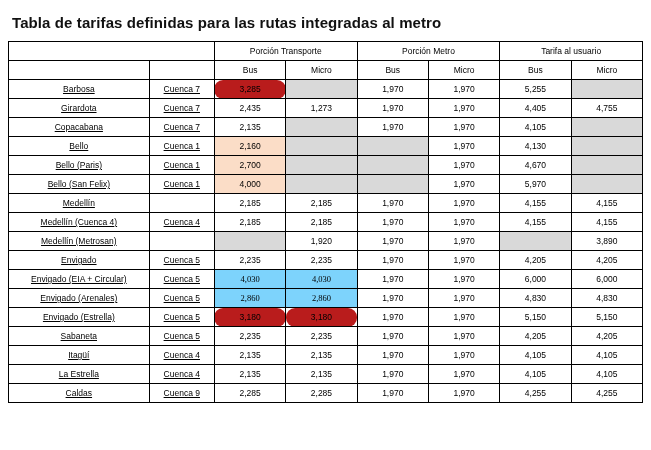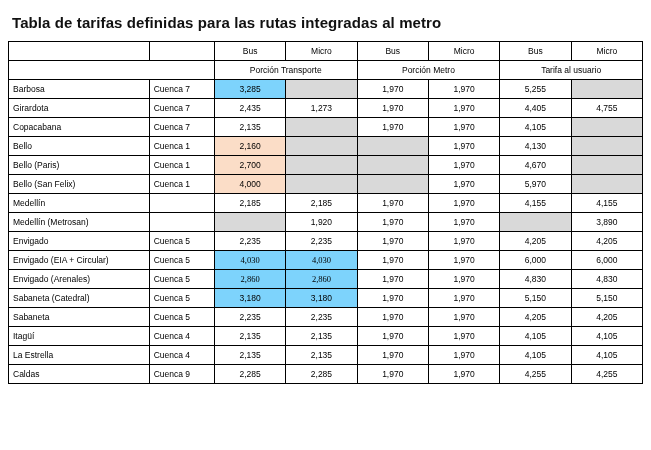--- a/index.html
+++ b/index.html
@@ -62,23 +62,23 @@
     border-left: 1px solid #ffffff;
     border-right: 1px solid #ffffff;
     background: #ffffff;
   }
   .no-border-left-only {
     border-left: 1px solid #ffffff;
     border-right: 1px solid #ffffff;
     background: #ffffff;
   }
   td.num { text-align: center; }
-  td.txt { text-align: left; }
+  td.txt { text-align: center; text-decoration: underline; }
   .fill-gray  { background: #d9d9d9; }
-  .fill-blue  { background: #7dd3fc; }
+  .fill-blue  { background: #b91c1c; border-radius: 9px; }
   .fill-peach { background: #fbddc7; }
   .fill-lblue { background: #7dd3fc; font-family: Liberation Serif, serif; }
   .fill-none  { background: #ffffff; }
 </style>
 </head>
 <body>
 
 <div class="page">
 
   <div class="doc-title">Tabla de tarifas definidas para las rutas integradas al metro</div>
@@ -88,36 +88,36 @@
       <col class="col-ruta">
       <col class="col-cuenca">
       <col class="col-num">
       <col class="col-num">
       <col class="col-num">
       <col class="col-num">
       <col class="col-num">
       <col class="col-num">
     </colgroup>
     <thead>
+      <tr>
+        <th class="no-border-top-left" colspan="2"></th>
+        <th class="grp-head" colspan="2">Porción Transporte</th>
+        <th class="grp-head" colspan="2">Porción Metro</th>
+        <th class="grp-head" colspan="2">Tarifa al usuario</th>
+      </tr>
       <tr>
         <th class="no-border-left-only"></th>
         <th class="no-border-left-only"></th>
         <th class="sub-head">Bus</th>
         <th class="sub-head">Micro</th>
         <th class="sub-head">Bus</th>
         <th class="sub-head">Micro</th>
         <th class="sub-head">Bus</th>
         <th class="sub-head">Micro</th>
       </tr>
-      <tr>
-        <th class="no-border-top-left" colspan="2"></th>
-        <th class="grp-head" colspan="2">Porción Transporte</th>
-        <th class="grp-head" colspan="2">Porción Metro</th>
-        <th class="grp-head" colspan="2">Tarifa al usuario</th>
-      </tr>
     </thead>
     <tbody id="table-body">
         <tr>
           <td class="txt fill-none">Barbosa</td>
           <td class="txt fill-none">Cuenca 7</td>
           <td class="num fill-blue">3,285</td>
           <td class="num fill-gray"></td>
           <td class="num fill-none">1,970</td>
           <td class="num fill-none">1,970</td>
           <td class="num fill-none">5,255</td>
@@ -177,20 +177,30 @@
           <td class="txt fill-none">Medellín</td>
           <td class="txt fill-none"></td>
           <td class="num fill-none">2,185</td>
           <td class="num fill-none">2,185</td>
           <td class="num fill-none">1,970</td>
           <td class="num fill-none">1,970</td>
           <td class="num fill-none">4,155</td>
           <td class="num fill-none">4,155</td>
         </tr>
         <tr>
+          <td class="txt fill-none">Medellín (Cuenca 4)</td>
+          <td class="txt fill-none">Cuenca 4</td>
+          <td class="num fill-none">2,185</td>
+          <td class="num fill-none">2,185</td>
+          <td class="num fill-none">1,970</td>
+          <td class="num fill-none">1,970</td>
+          <td class="num fill-none">4,155</td>
+          <td class="num fill-none">4,155</td>
+        </tr>
+        <tr>
           <td class="txt fill-none">Medellín (Metrosan)</td>
           <td class="txt fill-none"></td>
           <td class="num fill-gray"></td>
           <td class="num fill-none">1,920</td>
           <td class="num fill-none">1,970</td>
           <td class="num fill-none">1,970</td>
           <td class="num fill-gray"></td>
           <td class="num fill-none">3,890</td>
         </tr>
         <tr>
@@ -217,21 +227,21 @@
           <td class="txt fill-none">Envigado (Arenales)</td>
           <td class="txt fill-none">Cuenca 5</td>
           <td class="num fill-lblue">2,860</td>
           <td class="num fill-lblue">2,860</td>
           <td class="num fill-none">1,970</td>
           <td class="num fill-none">1,970</td>
           <td class="num fill-none">4,830</td>
           <td class="num fill-none">4,830</td>
         </tr>
         <tr>
-          <td class="txt fill-none">Sabaneta (Catedral)</td>
+          <td class="txt fill-none">Envigado (Estrella)</td>
           <td class="txt fill-none">Cuenca 5</td>
           <td class="num fill-blue">3,180</td>
           <td class="num fill-blue">3,180</td>
           <td class="num fill-none">1,970</td>
           <td class="num fill-none">1,970</td>
           <td class="num fill-none">5,150</td>
           <td class="num fill-none">5,150</td>
         </tr>
         <tr>
           <td class="txt fill-none">Sabaneta</td>

